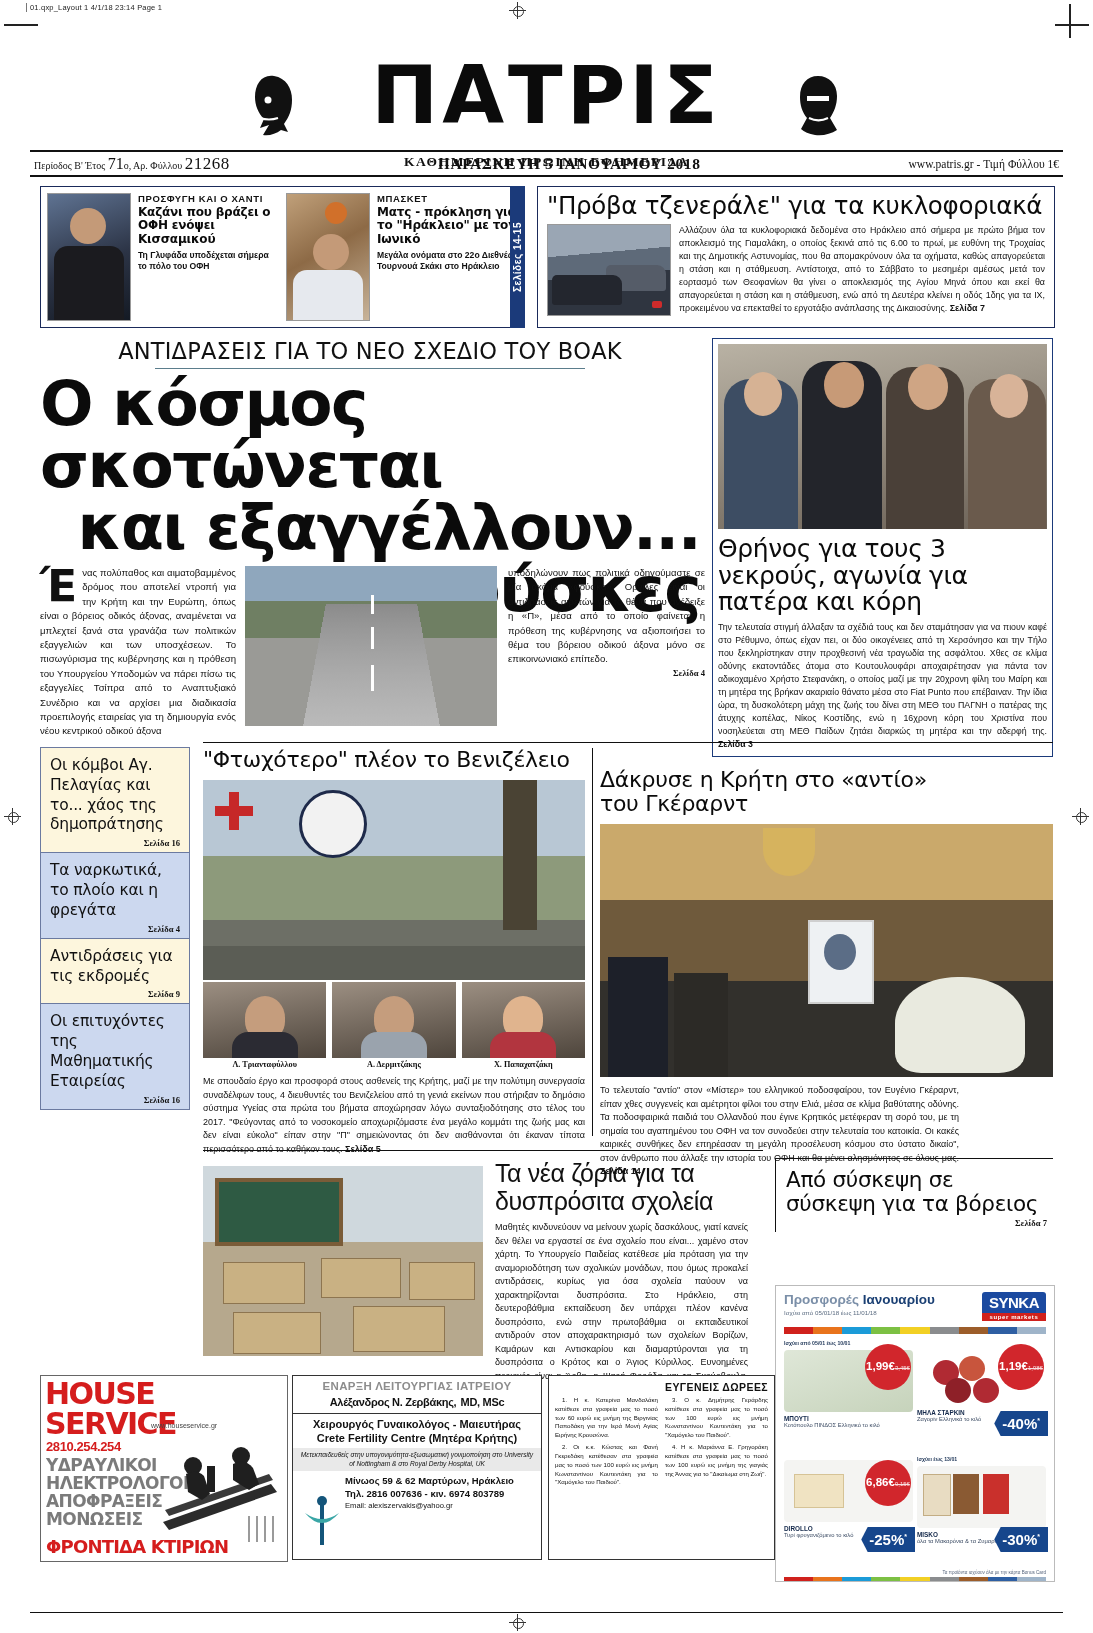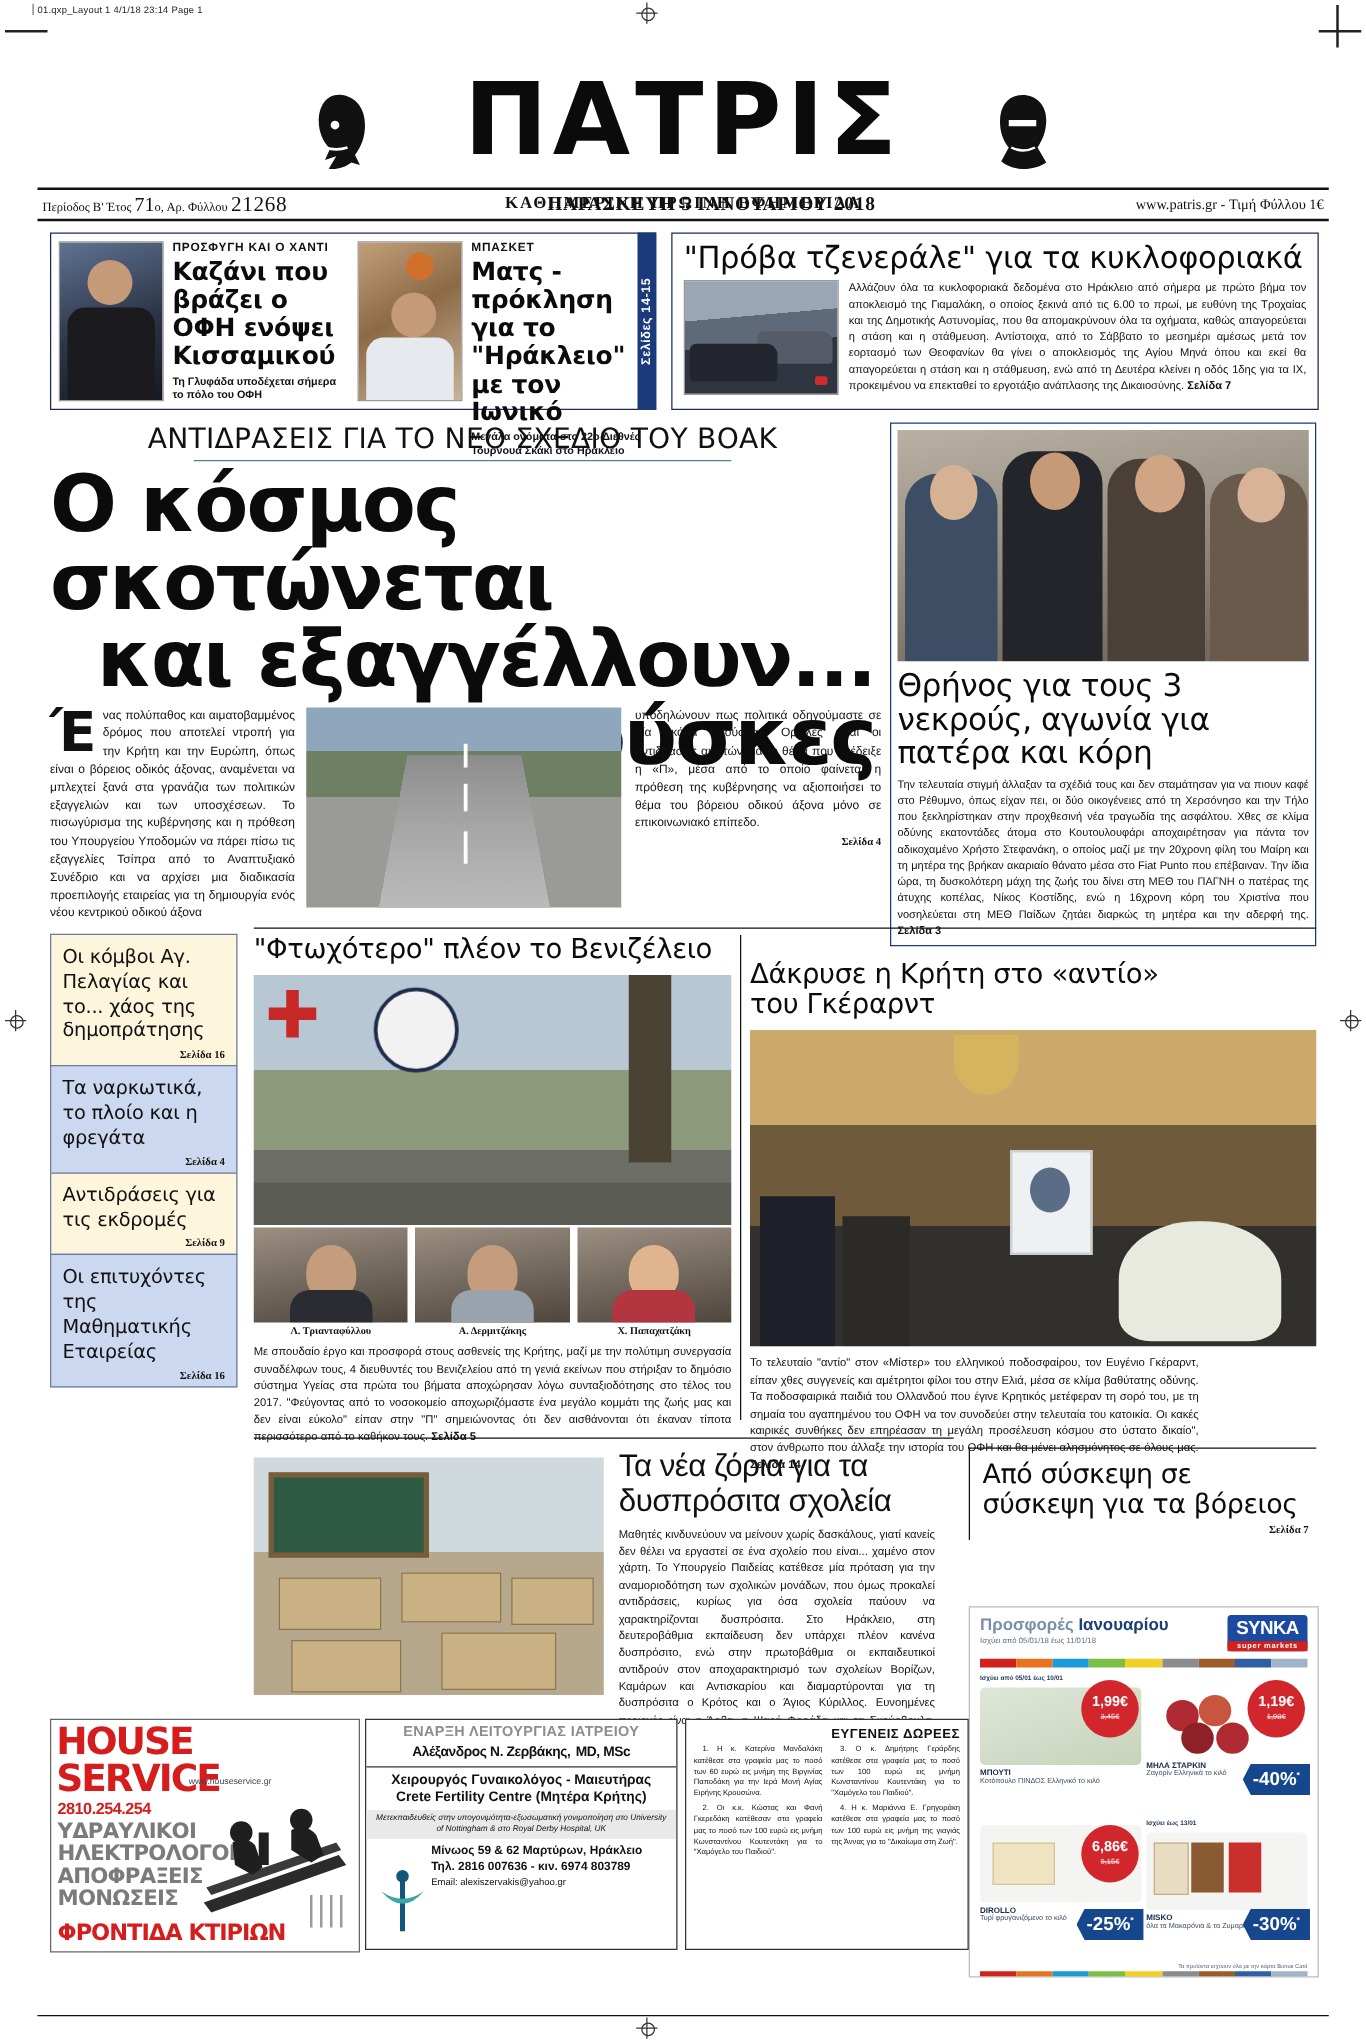--- a/index.html
+++ b/index.html
@@ -54,21 +54,21 @@
   .sp-photo{width:82px;height:126px;flex:0 0 82px;border:1px solid #999;
             background:linear-gradient(160deg,#5f7392,#2c3446 55%,#141a24);position:relative;overflow:hidden;}
   .sp-photo.bball{background:linear-gradient(150deg,#c0a07a,#8d6a46 45%,#c8b49a);}
   .sp-photo .head{left:22px;top:14px;width:36px;height:36px;border-radius:50%;
                   background:#c49a78;position:absolute;}
   .sp-photo .body{left:6px;top:52px;width:70px;height:74px;border-radius:14px 14px 0 0;
                   background:#1b1b1f;position:absolute;}
   .sp-photo .ball{position:absolute;left:38px;top:8px;width:22px;height:22px;border-radius:50%;background:#d1702a;}
   .sp-text{flex:1;min-width:0;}
   .kicker{font-size:9.5px;font-weight:bold;letter-spacing:.6px;color:#111;margin-bottom:2px;}
-  .sp-head{font-family:"DejaVu Sans",sans-serif;font-weight:bold;font-size:20px;
+  .sp-head{font-family:"DejaVu Sans",sans-serif;font-weight:bold;font-size:12px;
            line-height:1.12;color:#0b0b0b;letter-spacing:-.2px;}
   .sp-dek{font-size:8.6px;font-weight:bold;line-height:1.25;margin-top:4px;color:#111;}
   .pagetab{position:absolute;right:-1px;top:-1px;width:15px;height:142px;background:#1b3a7a;
            color:#fff;font-size:10px;font-weight:bold;writing-mode:vertical-rl;
            transform:rotate(180deg);display:flex;align-items:center;justify-content:center;letter-spacing:.5px;}
   .traffic-inner{padding:7px 9px 6px 9px;box-sizing:border-box;height:100%;}
   .traffic-head{font-family:"DejaVu Sans",sans-serif;font-size:24.5px;font-weight:400;
                 letter-spacing:-.3px;color:#0b0b0b;line-height:1;margin-bottom:5px;}
   .traffic-body{display:flex;gap:8px;}
   .traffic-photo{width:122px;height:90px;flex:0 0 122px;border:1px solid #999;
@@ -188,21 +188,21 @@
   .colorbar i{flex:1;}
   .grid2{display:grid;grid-template-columns:1fr 1fr;gap:4px;padding:0 8px;}
   .prod{position:relative;height:112px;}
   .prod-date{font-size:5.2px;font-weight:bold;color:#243b5c;}
   .prod-img{height:62px;margin-top:4px;background:#f4f4f2;border-radius:4px;position:relative;overflow:hidden;}
   .prod-img.meat{background:linear-gradient(160deg,#dfe7d8,#c6d3bb);}
   .prod-img.apple{background:#fff;}
   .prod-img .ap{position:absolute;width:26px;height:25px;border-radius:50%;background:#b02a33;}
   .prod-img .cheese{position:absolute;left:10px;top:14px;width:48px;height:32px;background:#f0e3c2;border:1px solid #d6c396;}
   .price{position:absolute;right:2px;top:4px;width:46px;height:46px;border-radius:50%;
-         background:#d1262c;color:#fff;display:flex;flex-direction:column;align-items:center;
+         background:#d1262c;color:#fff;display:flex;flex-direction:row;align-items:center;
          justify-content:center;font-weight:bold;font-size:11.5px;line-height:1;}
   .price small{font-size:6px;text-decoration:line-through;opacity:.85;font-weight:normal;margin-top:2px;}
   .badge{position:absolute;right:-2px;bottom:16px;background:#16468c;color:#fff;
          font-weight:bold;font-size:15px;padding:4px 8px;clip-path:polygon(12% 0,100% 0,100% 100%,12% 100%,0 50%);}
   .badge sup{font-size:7px;}
   .prod-name{font-size:6.4px;font-weight:bold;color:#13284a;margin-top:3px;}
   .prod-desc{font-size:5.8px;color:#3b4b63;line-height:1.25;}
   .synka-foot{font-size:4.6px;text-align:right;color:#55647c;padding:2px 8px 0 8px;}
 
   

